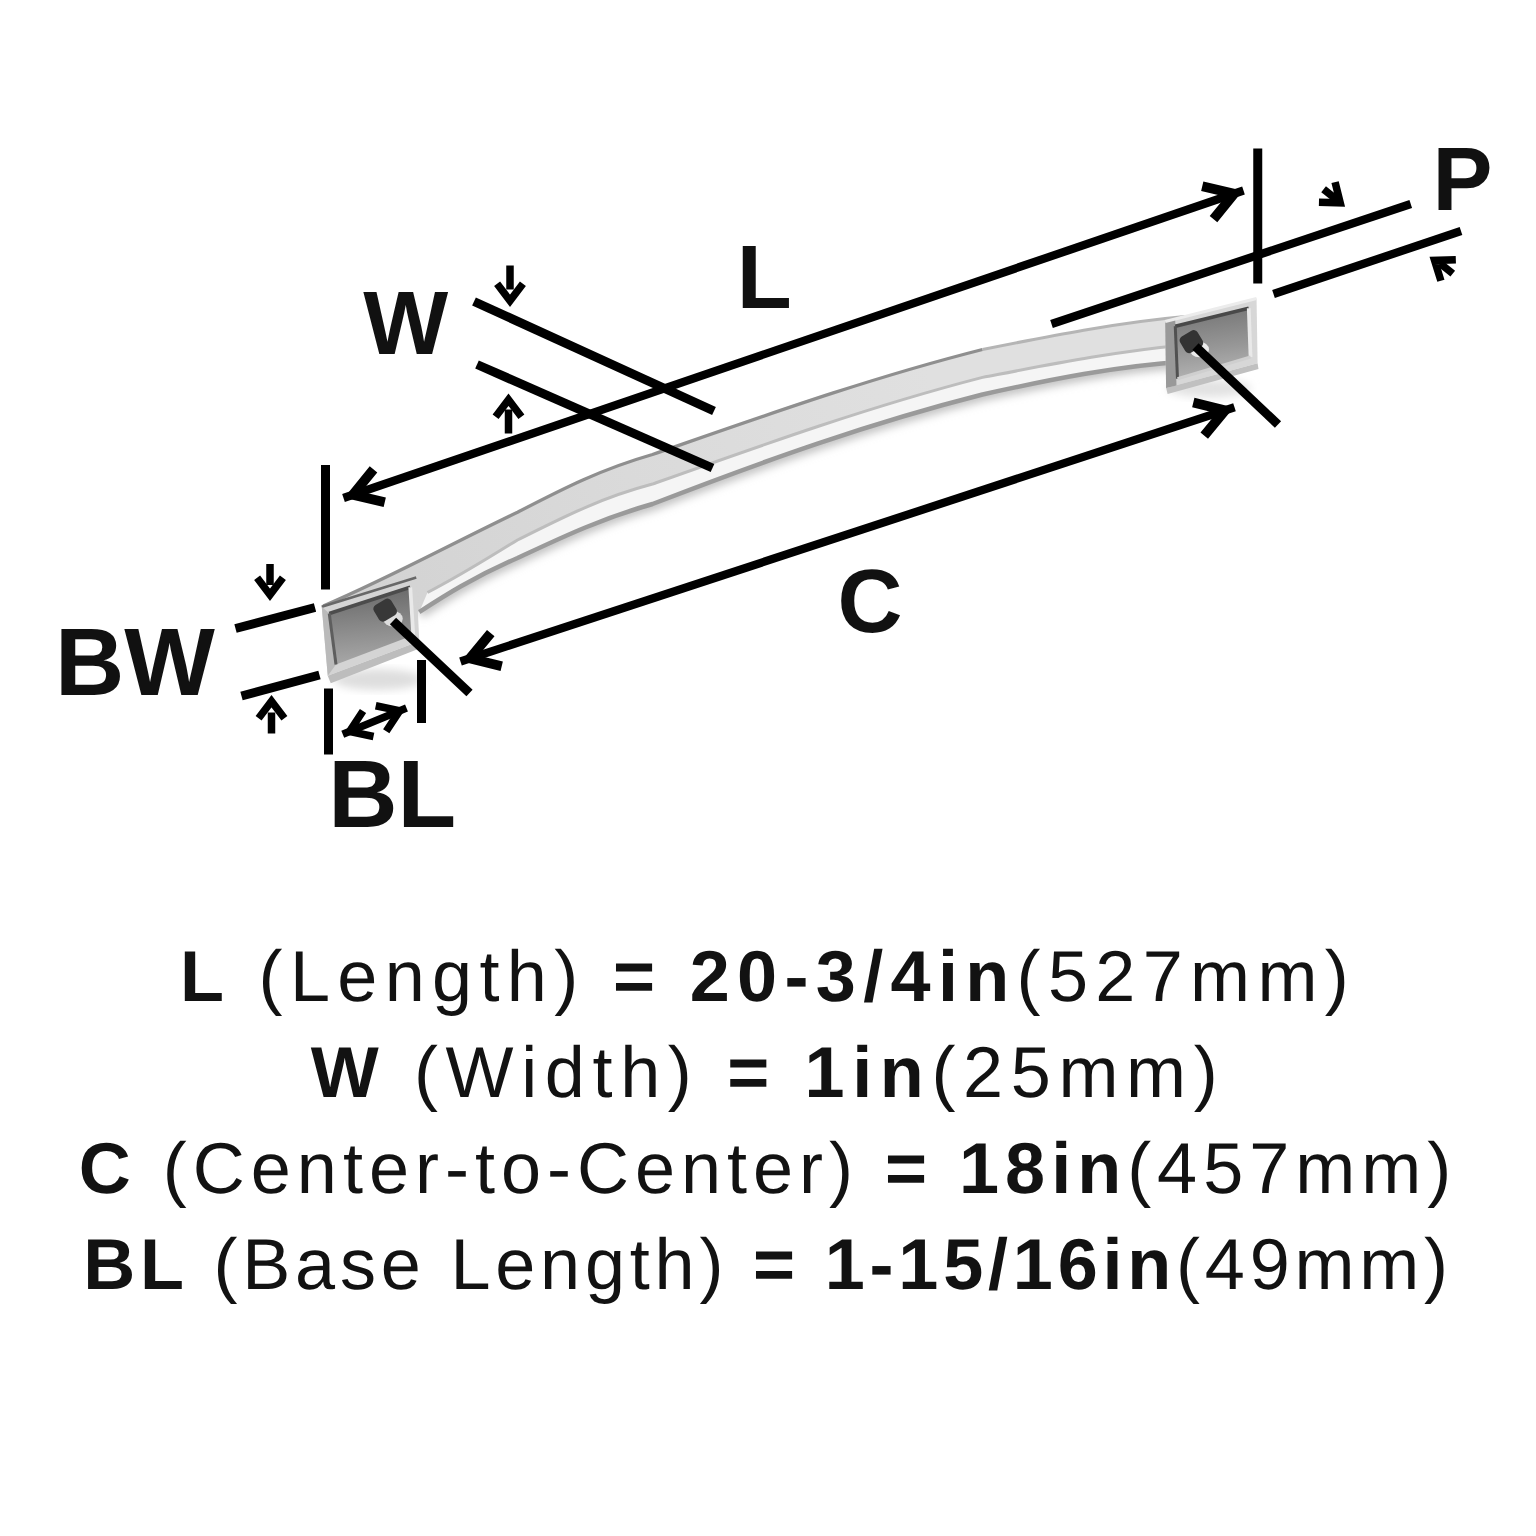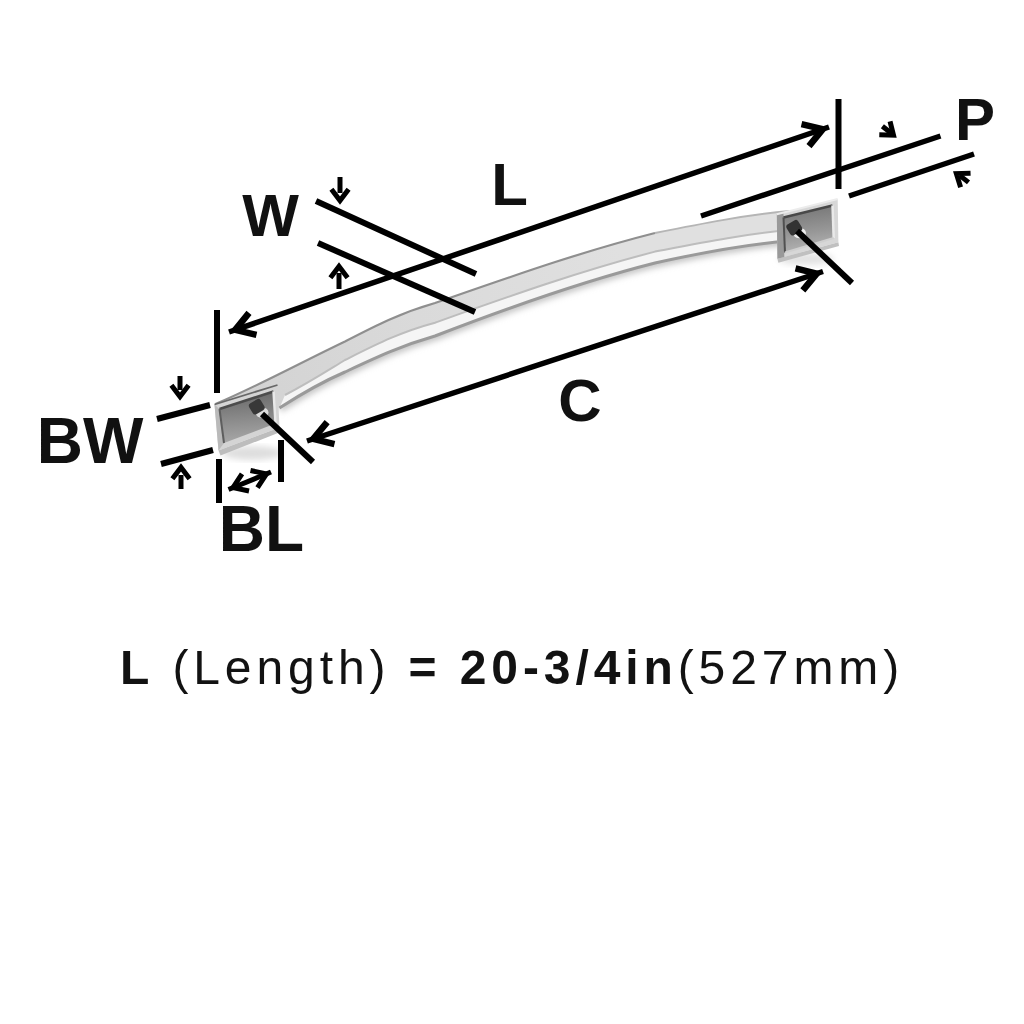--- a/index.html
+++ b/index.html
@@ -1,19 +1,19 @@
 <!DOCTYPE html>
 <html><head>
 <meta charset="utf-8">
 <style>
   html,body{margin:0;padding:0;background:#ffffff;}
   #stage{position:relative;width:1024px;height:1024px;background:#fff;overflow:hidden;
          font-family:"Liberation Sans", sans-serif;}
   svg{position:absolute;left:0;top:0;}
-  .dims{position:absolute;left:0;top:636px;width:1024px;text-align:center;
+  .dims{position:absolute;left:0;top:620px;width:1024px;text-align:center;
         font-size:48px;line-height:64px;color:#121212;font-weight:400;
         letter-spacing:0.5px;white-space:nowrap;}
   .dims b{font-weight:700;}
 </style>
 </head>
 <body>
 <div id="stage">
 <svg width="1024" height="1024" viewBox="0 0 1024 1024">
   <defs>
     <filter id="blur1" x="-20%" y="-20%" width="140%" height="140%">
@@ -142,14 +142,17 @@
     <text x="509.5" y="205">L</text>
     <text x="975" y="140">P</text>
     <text x="580" y="421">C</text>
     <text x="261.5" y="551" font-size="64">BL</text>
     <text x="90" y="463" font-size="64">BW</text>
   </g>
 </svg>
 
 <div class="dims">
   <div style="letter-spacing:4.9px"><b>L</b> (Length) <b>= 20-3/4in</b>(527mm)</div>
+  <div style="letter-spacing:5.1px"><b>W</b> (Width) <b>= 1in</b>(25mm)</div>
+  <div style="letter-spacing:4.0px"><b>C</b> (Center-to-Center) <b>= 18in</b>(457mm)</div>
+  <div style="letter-spacing:3.2px"><b>BL</b> (Base Length) <b>= 1-15/16in</b>(49mm)</div>
 </div>
 </div>
 
 </body></html>

